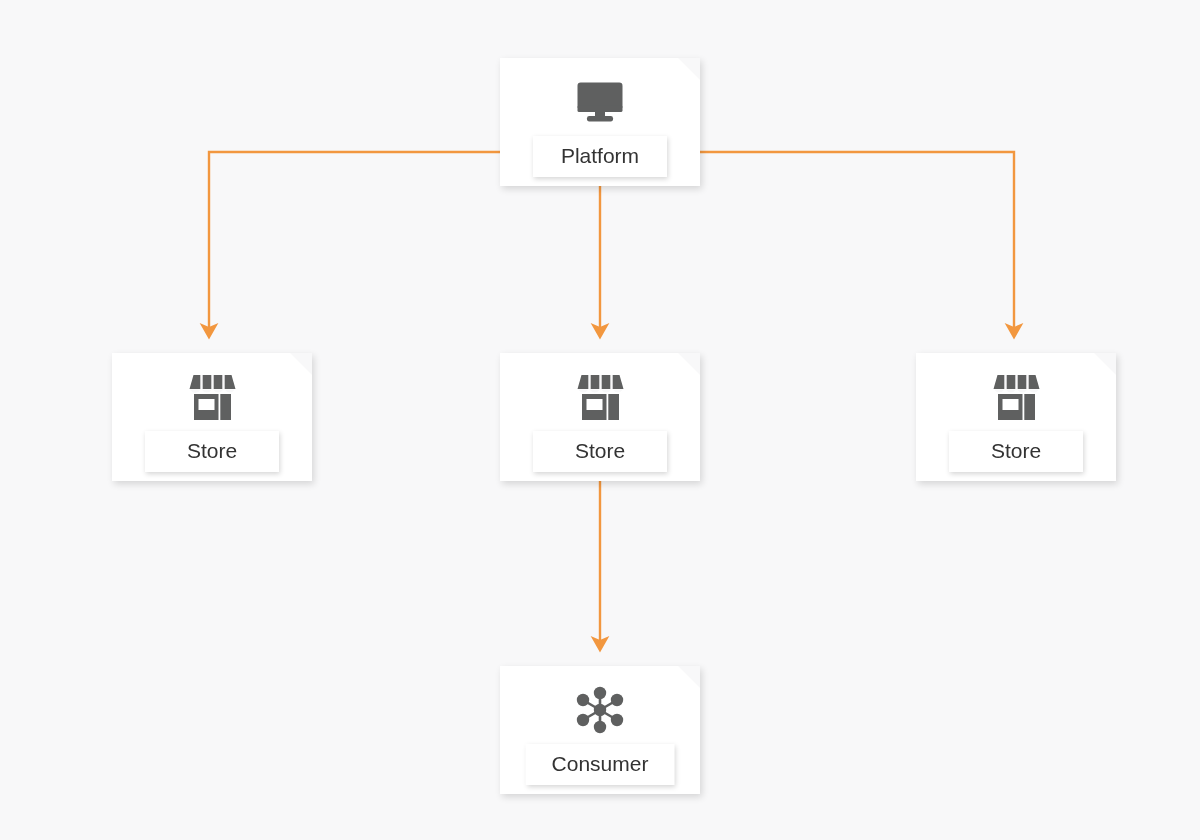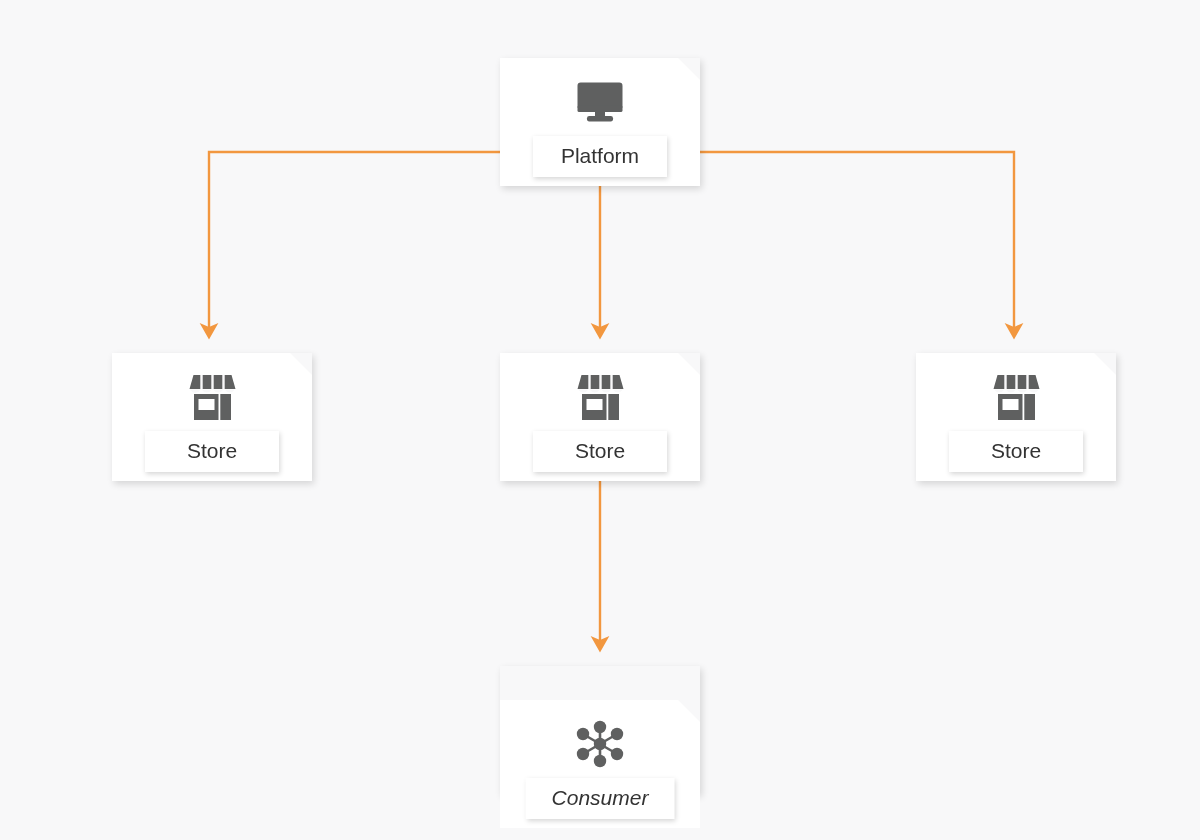--- a/index.html
+++ b/index.html
@@ -86,21 +86,21 @@
 
   
   #node-platform        { left: 500px; top: 58px; }
   #node-platform-shadow { left: 500px; top: 58px; }
   #node-store-left        { left: 112px; top: 353px; }
   #node-store-left-shadow { left: 112px; top: 353px; }
   #node-store-center        { left: 500px; top: 353px; }
   #node-store-center-shadow { left: 500px; top: 353px; }
   #node-store-right        { left: 916px; top: 353px; }
   #node-store-right-shadow { left: 916px; top: 353px; }
-  #node-consumer        { left: 500px; top: 700px; font-style: italic; }
+  #node-consumer        { left: 500px; top: 666px; }
   #node-consumer-shadow { left: 500px; top: 666px; }
 </style>
 </head>
 <body>
 
 <div id="canvas">
 
   <svg id="connectors" viewBox="0 0 1200 840" width="1200" height="840" xmlns="http://www.w3.org/2000/svg">
     <defs>
       <marker id="arrowhead" markerWidth="9" markerHeight="9" refX="3.2" refY="4.5" orient="auto" markerUnits="strokeWidth">

